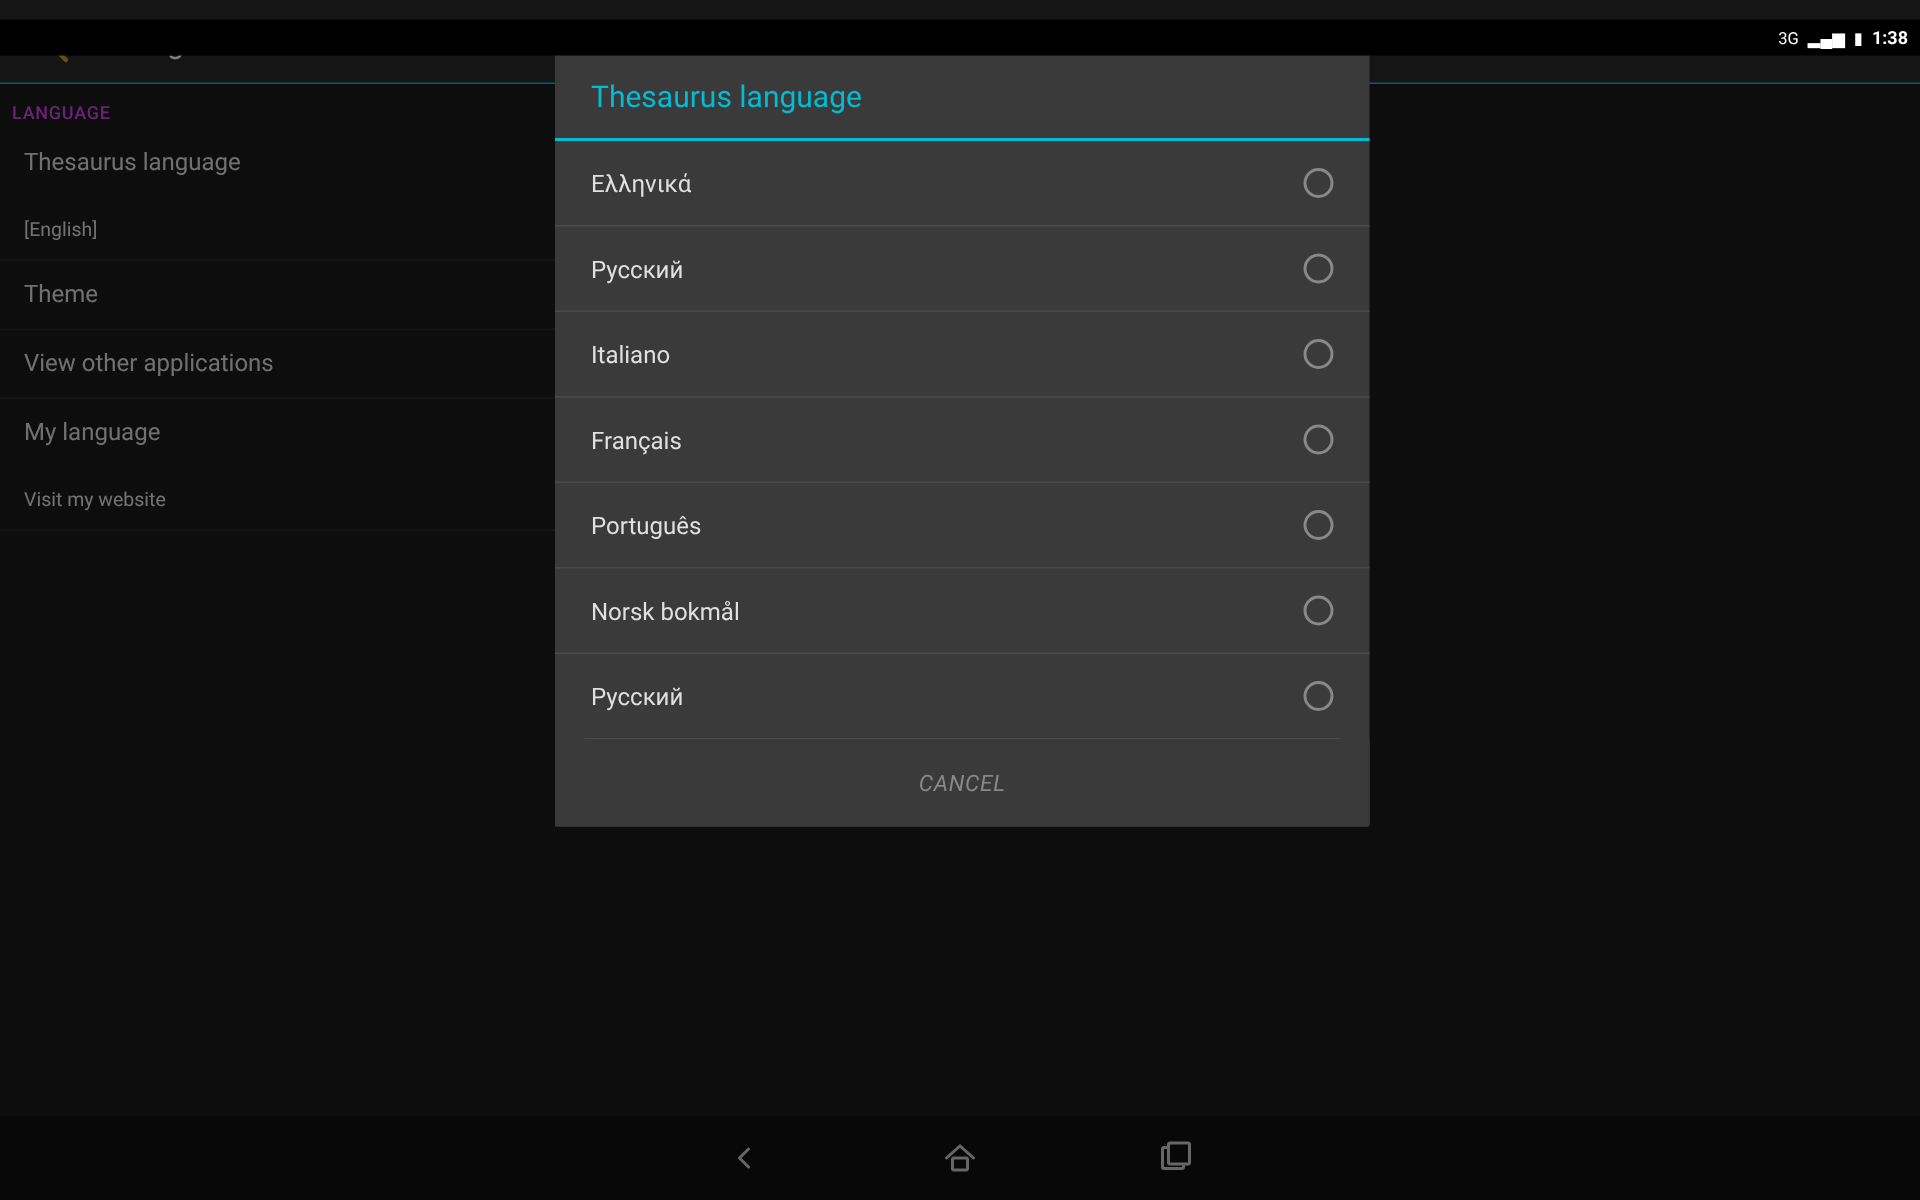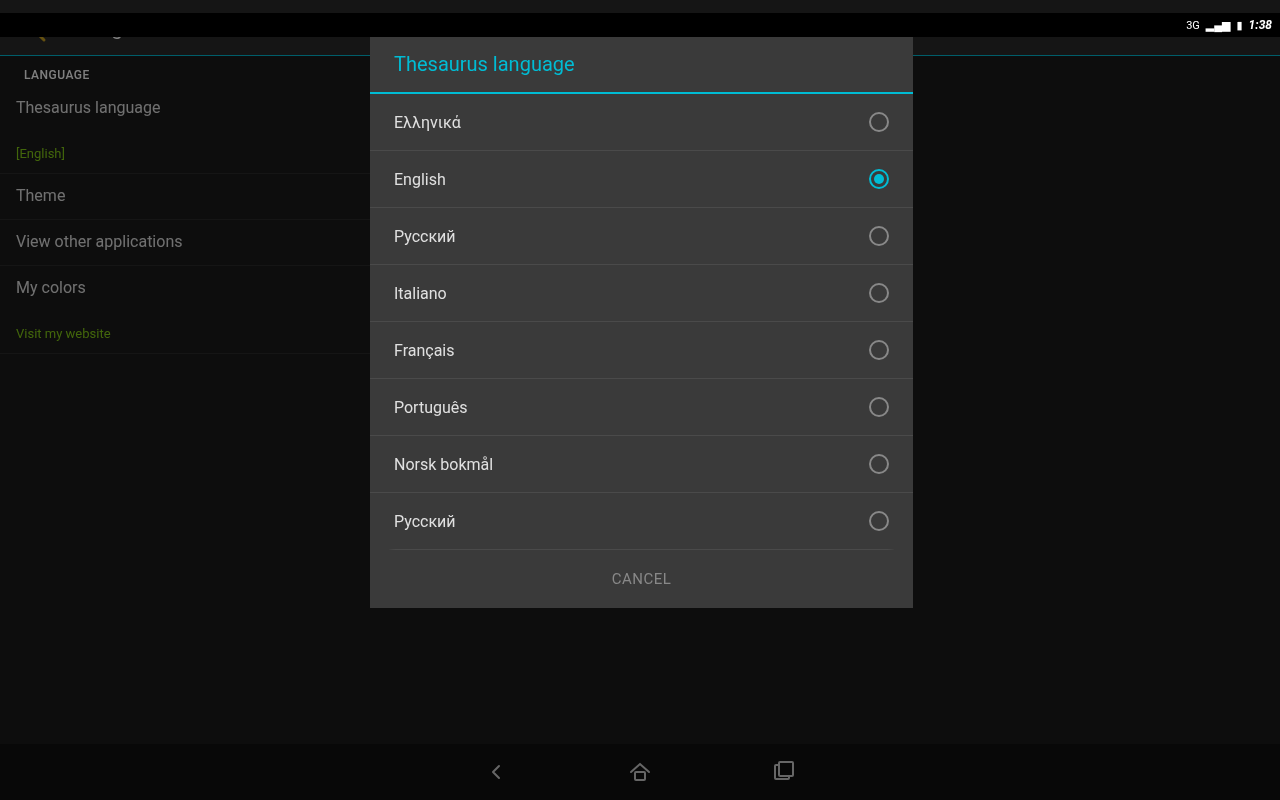--- a/index.html
+++ b/index.html
@@ -23,21 +23,20 @@
       justify-content: flex-end;
       align-items: center;
       padding-right: 8px;
       gap: 6px;
       z-index: 100;
     }
     .status-bar-text {
       color: #fff;
       font-size: 12px;
       font-weight: bold;
-      font-style: italic;
     }
     .signal-icon {
       color: #fff;
       font-size: 11px;
     }
 
     
     .settings-bg {
       position: absolute;
       top: 0; left: 0;
@@ -69,39 +68,39 @@
     .settings-content {
       position: absolute;
       top: 56px; left: 0;
       width: 370px;
       height: calc(800px - 56px - 56px);
       background: #1a1a1a;
       padding: 0;
     }
 
     .section-header {
-      padding: 12px 16px 4px 24px;
-      color: #ffffff;
+      padding: 12px 16px 4px 8px;
+      color: #d946ef;
       font-size: 12px;
       font-weight: 500;
       letter-spacing: 0.5px;
     }
 
     .settings-item {
       padding: 12px 16px;
       border-bottom: 1px solid #2a2a2a;
       cursor: pointer;
     }
     .settings-item-title {
       color: #e0e0e0;
       font-size: 16px;
       margin-bottom: 2px;
     }
     .settings-item-subtitle {
-      color: #84cc16;
+      color: #e5e5e5;
       font-size: 13px;
       margin-top: 29px;
     }
 
     
     .bottom-nav {
       position: absolute;
       bottom: 0; left: 0;
       width: 100%;
       height: 56px;
@@ -190,20 +189,21 @@
       height: 10px;
       border-radius: 50%;
       background: #00bcd4;
     }
 
     .dialog-footer {
       padding: 12px 24px;
       display: flex;
       justify-content: center;
       background: #3a3a3a;
+      font-style: italic;
     }
     .cancel-btn {
       color: #888;
       font-size: 15px;
       cursor: pointer;
       padding: 8px 16px;
       text-transform: uppercase;
       letter-spacing: 0.5px;
     }
 
@@ -243,39 +243,35 @@
 
   <div class="settings-item">
     <div class="settings-item-title">Theme</div>
   </div>
 
   <div class="settings-item">
     <div class="settings-item-title">View other applications</div>
   </div>
 
   <div class="settings-item">
-    <div class="settings-item-title">My colors</div>
+    <div class="settings-item-title">My language</div>
     <div class="settings-item-subtitle">Visit my website</div>
   </div>
 </div>
 
 <div class="overlay-backdrop"></div>
 
 <div class="dialog">
   <div class="dialog-title">Thesaurus language</div>
 
   <div class="dialog-list">
 
   <div class="dialog-item">
         <span class="dialog-item-label">Ελληνικά</span>
         <div class="radio"></div>
-      </div>
-      <div class="dialog-item">
-        <span class="dialog-item-label">English</span>
-        <div class="radio selected"></div>
       </div>
       <div class="dialog-item">
         <span class="dialog-item-label">Русский</span>
         <div class="radio"></div>
       </div>
       <div class="dialog-item">
         <span class="dialog-item-label">Italiano</span>
         <div class="radio"></div>
       </div>
       <div class="dialog-item">

